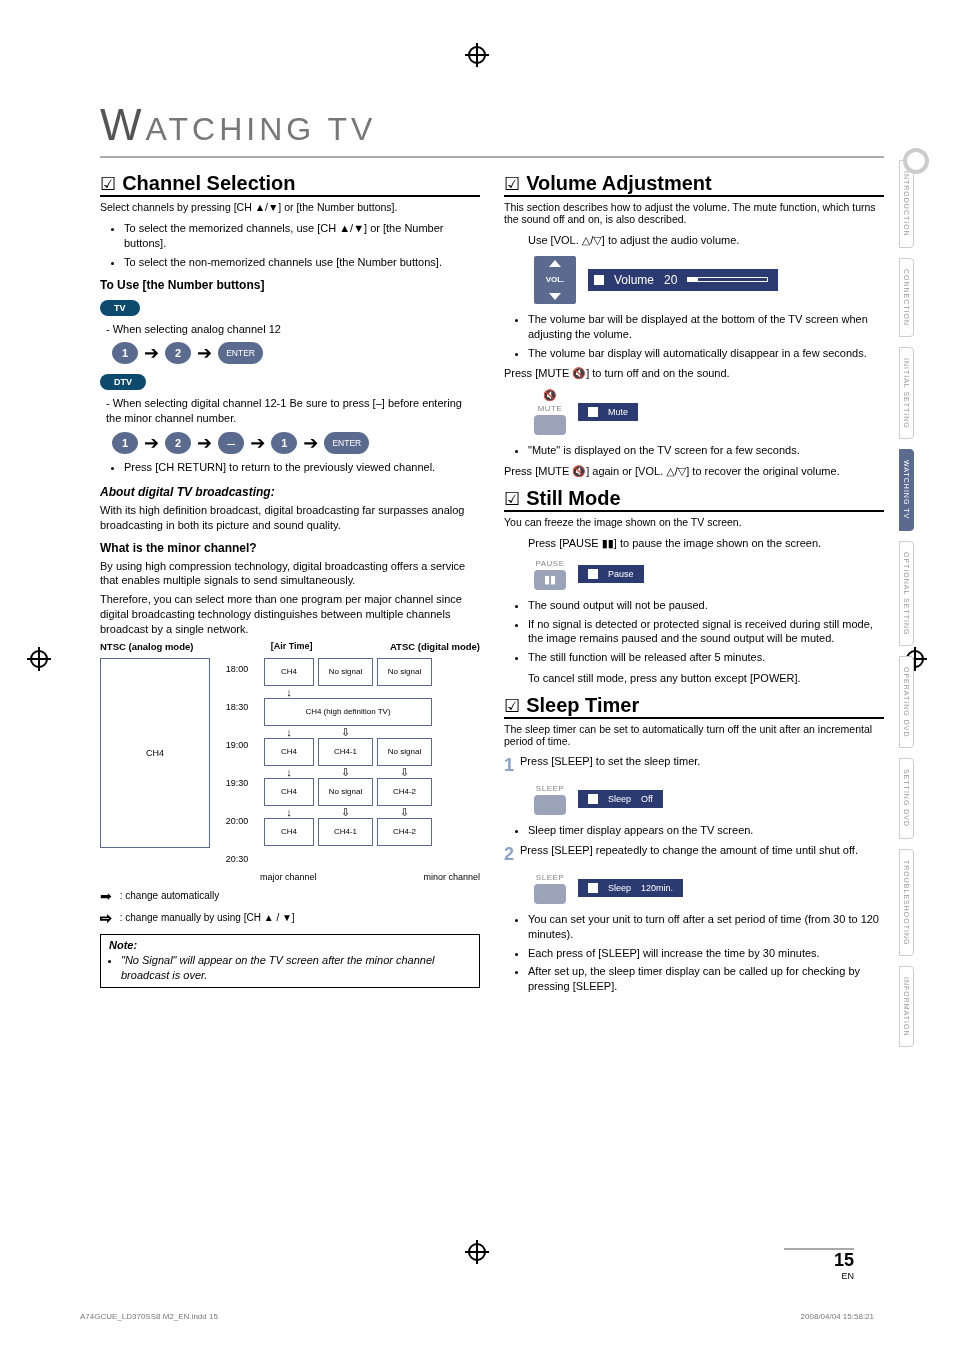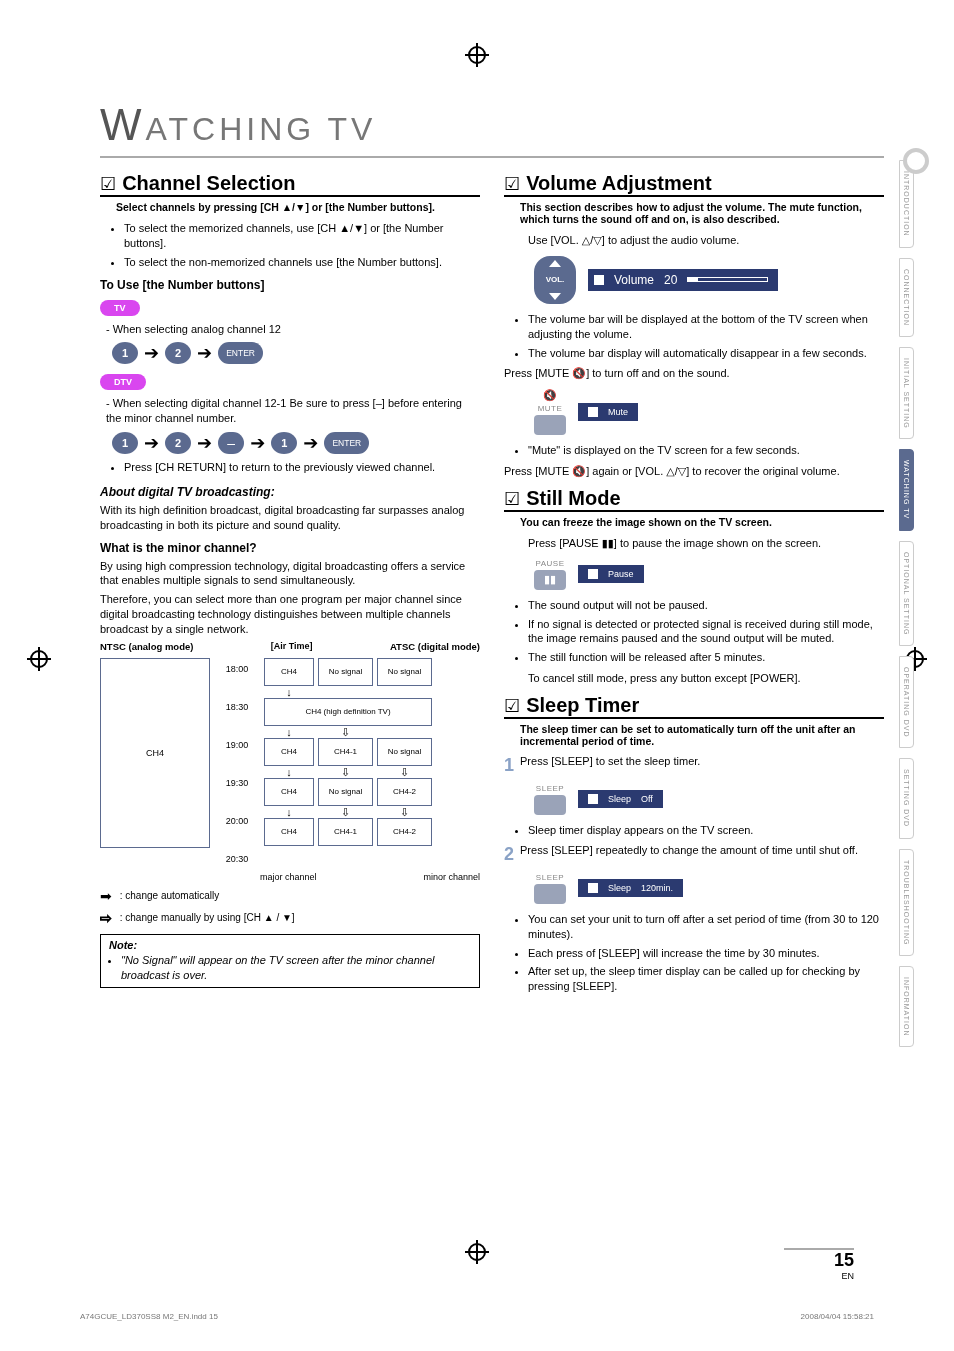--- a/index.html
+++ b/index.html
@@ -14,46 +14,46 @@
   .reg-bottom { bottom: 90px; left: 468px; }
   .page-title { font-size: 32px; font-weight: 300; letter-spacing: 4px; color: #777; margin: 60px 0 6px 0; display: flex; align-items: baseline; }
   .page-title .big { font-size: 44px; font-weight: 400; color: #555; }
   .title-line { height: 2px; background: #aaa; margin-bottom: 6px; position: relative; }
   .title-line::after { content: ""; position: absolute; right: -45px; top: -8px; width: 18px; height: 18px; border: 4px solid #ccc; border-radius: 50%; background: #fff; }
   .columns { display: flex; gap: 24px; }
   .col { width: 50%; }
   .section-heading { display: flex; align-items: baseline; gap: 6px; border-bottom: 2px solid #000; margin: 8px 0 4px 0; }
   .check { font-size: 18px; }
   .section-title { font-size: 20px; font-weight: bold; color: #000; }
-  .subtitle { font-weight: bold; font-size: 10.5px; margin: 2px 0 8px 16px; }
+  .subtitle { font-weight: normal; font-size: 10.5px; margin: 2px 0 8px 0; }
   p, li { line-height: 1.35; }
   ul.bullets { margin: 4px 0 6px 24px; padding: 0; }
   ul.bullets > li { list-style: disc; margin-bottom: 4px; }
   ul.dashes { margin: 2px 0 6px 6px; padding: 0; list-style: none; }
   ul.dashes > li::before { content: "- "; }
   .subhead { font-weight: bold; font-size: 12px; margin: 8px 0 4px 0; }
   .subhead-italic { font-weight: bold; font-style: italic; font-size: 12px; margin: 10px 0 2px 0; }
-  .pill { display: inline-block; background: #d946ef; color: #fff; font-size: 9px; font-weight: bold; padding: 3px 14px; border-radius: 10px; margin: 4px 0; }
+  .pill { display: inline-block; background: #0c4a6e; color: #fff; font-size: 9px; font-weight: bold; padding: 3px 14px; border-radius: 10px; margin: 4px 0; }
   .btn-round { display: inline-flex; align-items: center; justify-content: center; width: 26px; height: 22px; border-radius: 50%; background: #5b6a8f; color: #fff; font-weight: bold; font-size: 11px; }
   .btn-dash { display: inline-flex; align-items: center; justify-content: center; width: 26px; height: 22px; border-radius: 11px; background: #5b6a8f; color: #fff; font-size: 14px; }
   .btn-enter { display: inline-flex; align-items: center; justify-content: center; height: 22px; border-radius: 11px; background: #5b6a8f; color: #fff; font-size: 8.5px; padding: 0 8px; }
   .arrow { font-size: 18px; padding: 0 4px; }
   .seq { display: flex; align-items: center; gap: 2px; margin: 6px 0 6px 12px; }
   .para { margin: 4px 0; }
   .small-marg { margin-left: 24px; }
   .note-box { border: 1px solid #000; padding: 4px 8px; margin-top: 8px; }
   .note-title { font-weight: bold; font-style: italic; margin-bottom: 2px; }
   .note-box ul { margin: 0 0 0 12px; padding: 0; }
   .note-box li { list-style: disc; font-style: italic; }
   .legend-row { display: flex; align-items: center; gap: 8px; font-size: 10px; margin-top: 6px; }
   .arrow-solid { font-size: 14px; }
   .arrow-outline { font-size: 14px; color: #fff; -webkit-text-stroke: 1px #000; }
   
   .vol-widget { display: flex; align-items: center; gap: 12px; margin: 8px 0 8px 30px; }
-  .vol-btn { width: 42px; height: 48px; background: #5b6a8f; border-radius: 16px; display: flex; flex-direction: column; align-items: center; justify-content: space-around; color: #fff; }
+  .vol-btn { width: 42px; height: 48px; background: #5b6a8f; border-radius: 2px; display: flex; flex-direction: column; align-items: center; justify-content: space-around; color: #fff; }
   .vol-btn .tri-up { width: 0; height: 0; border-left: 6px solid transparent; border-right: 6px solid transparent; border-bottom: 7px solid #fff; }
   .vol-btn .tri-down { width: 0; height: 0; border-left: 6px solid transparent; border-right: 6px solid transparent; border-top: 7px solid #fff; }
   .vol-btn .lab { font-size: 8px; font-weight: bold; }
   .osd-bar { background: #2b3a70; color: #fff; font-size: 12px; padding: 4px 6px; display: flex; align-items: center; gap: 10px; min-width: 190px; }
   .osd-bar .speaker { width: 10px; height: 10px; background: #fff; }
   .osd-bar .track { flex: 1; height: 5px; border: 1px solid #fff; margin-right: 4px; position: relative; background: #2b3a70; }
   .osd-bar .track::before { content: ""; position: absolute; left: 0; top: 0; bottom: 0; width: 10px; background: #fff; }
   .remote-btn { display: flex; flex-direction: column; align-items: center; gap: 2px; }
   .remote-btn .key { width: 32px; height: 20px; background: #9aa3b8; border-radius: 4px; display: flex; align-items: center; justify-content: center; color: #fff; }
   .remote-btn .name { font-size: 8px; color: #888; letter-spacing: .5px; }

